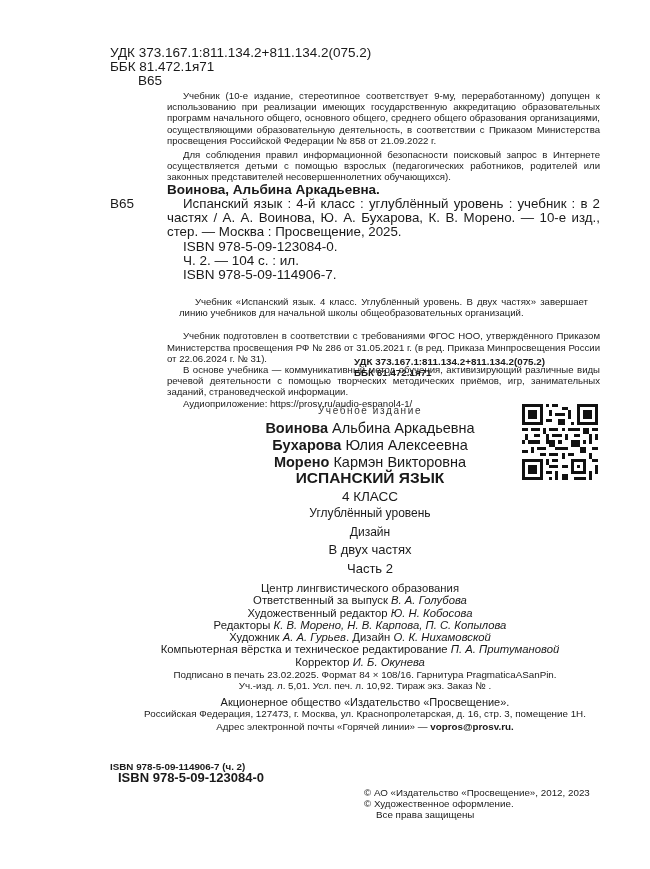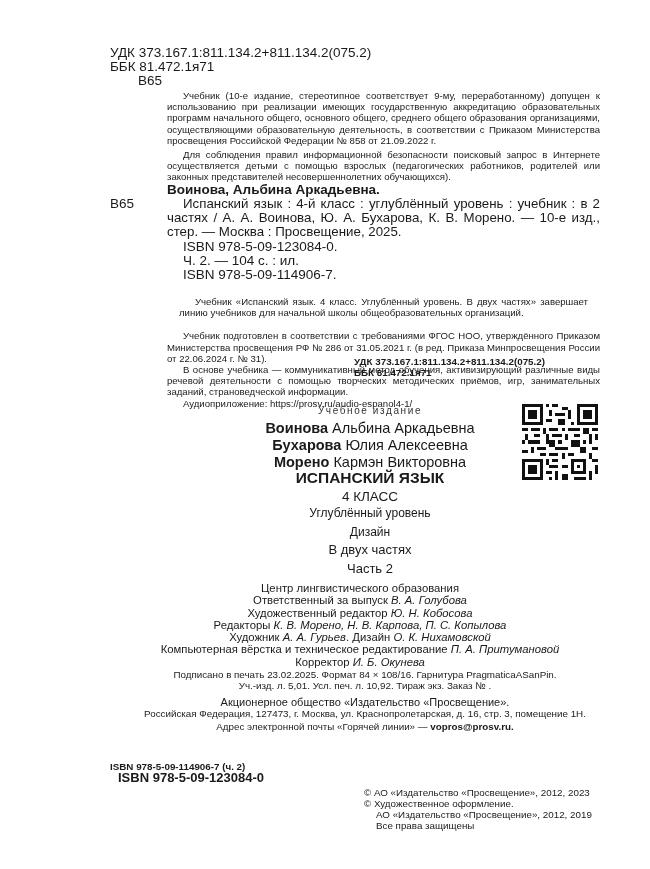--- a/index.html
+++ b/index.html
@@ -105,15 +105,14 @@
 <div class="abs center line" style="left:140px; top:721px; width:450px; font-size:9.8px; line-height:11.5px;">
   <span>Адрес электронной почты «Горячей линии» — </span><span class="b">vopros@prosv.ru.</span>
 </div>
 
 <div class="abs b line" style="left:110px; top:761px; font-size:9.8px; line-height:11px;">ISBN 978-5-09-114906-7 (ч. 2)</div>
 <div class="abs b line" style="left:110px; top:772px; font-size:13px; line-height:11px;padding-left:8px;">ISBN  978-5-09-123084-0</div>
 
 <div class="abs line" style="left:364px; top:761px; font-size:9.8px; line-height:11px;margin-top:26px;">
   <div>© АО «Издательство «Просвещение», 2012, 2023</div>
   <div>© Художественное оформление.</div>
-  <div style="padding-left:12px;">АО «Издательство «Просвещение», 2012, 2019</div>
   <div style="padding-left:12px;">Все права защищены</div>
 </div>
 
 </body></html>

